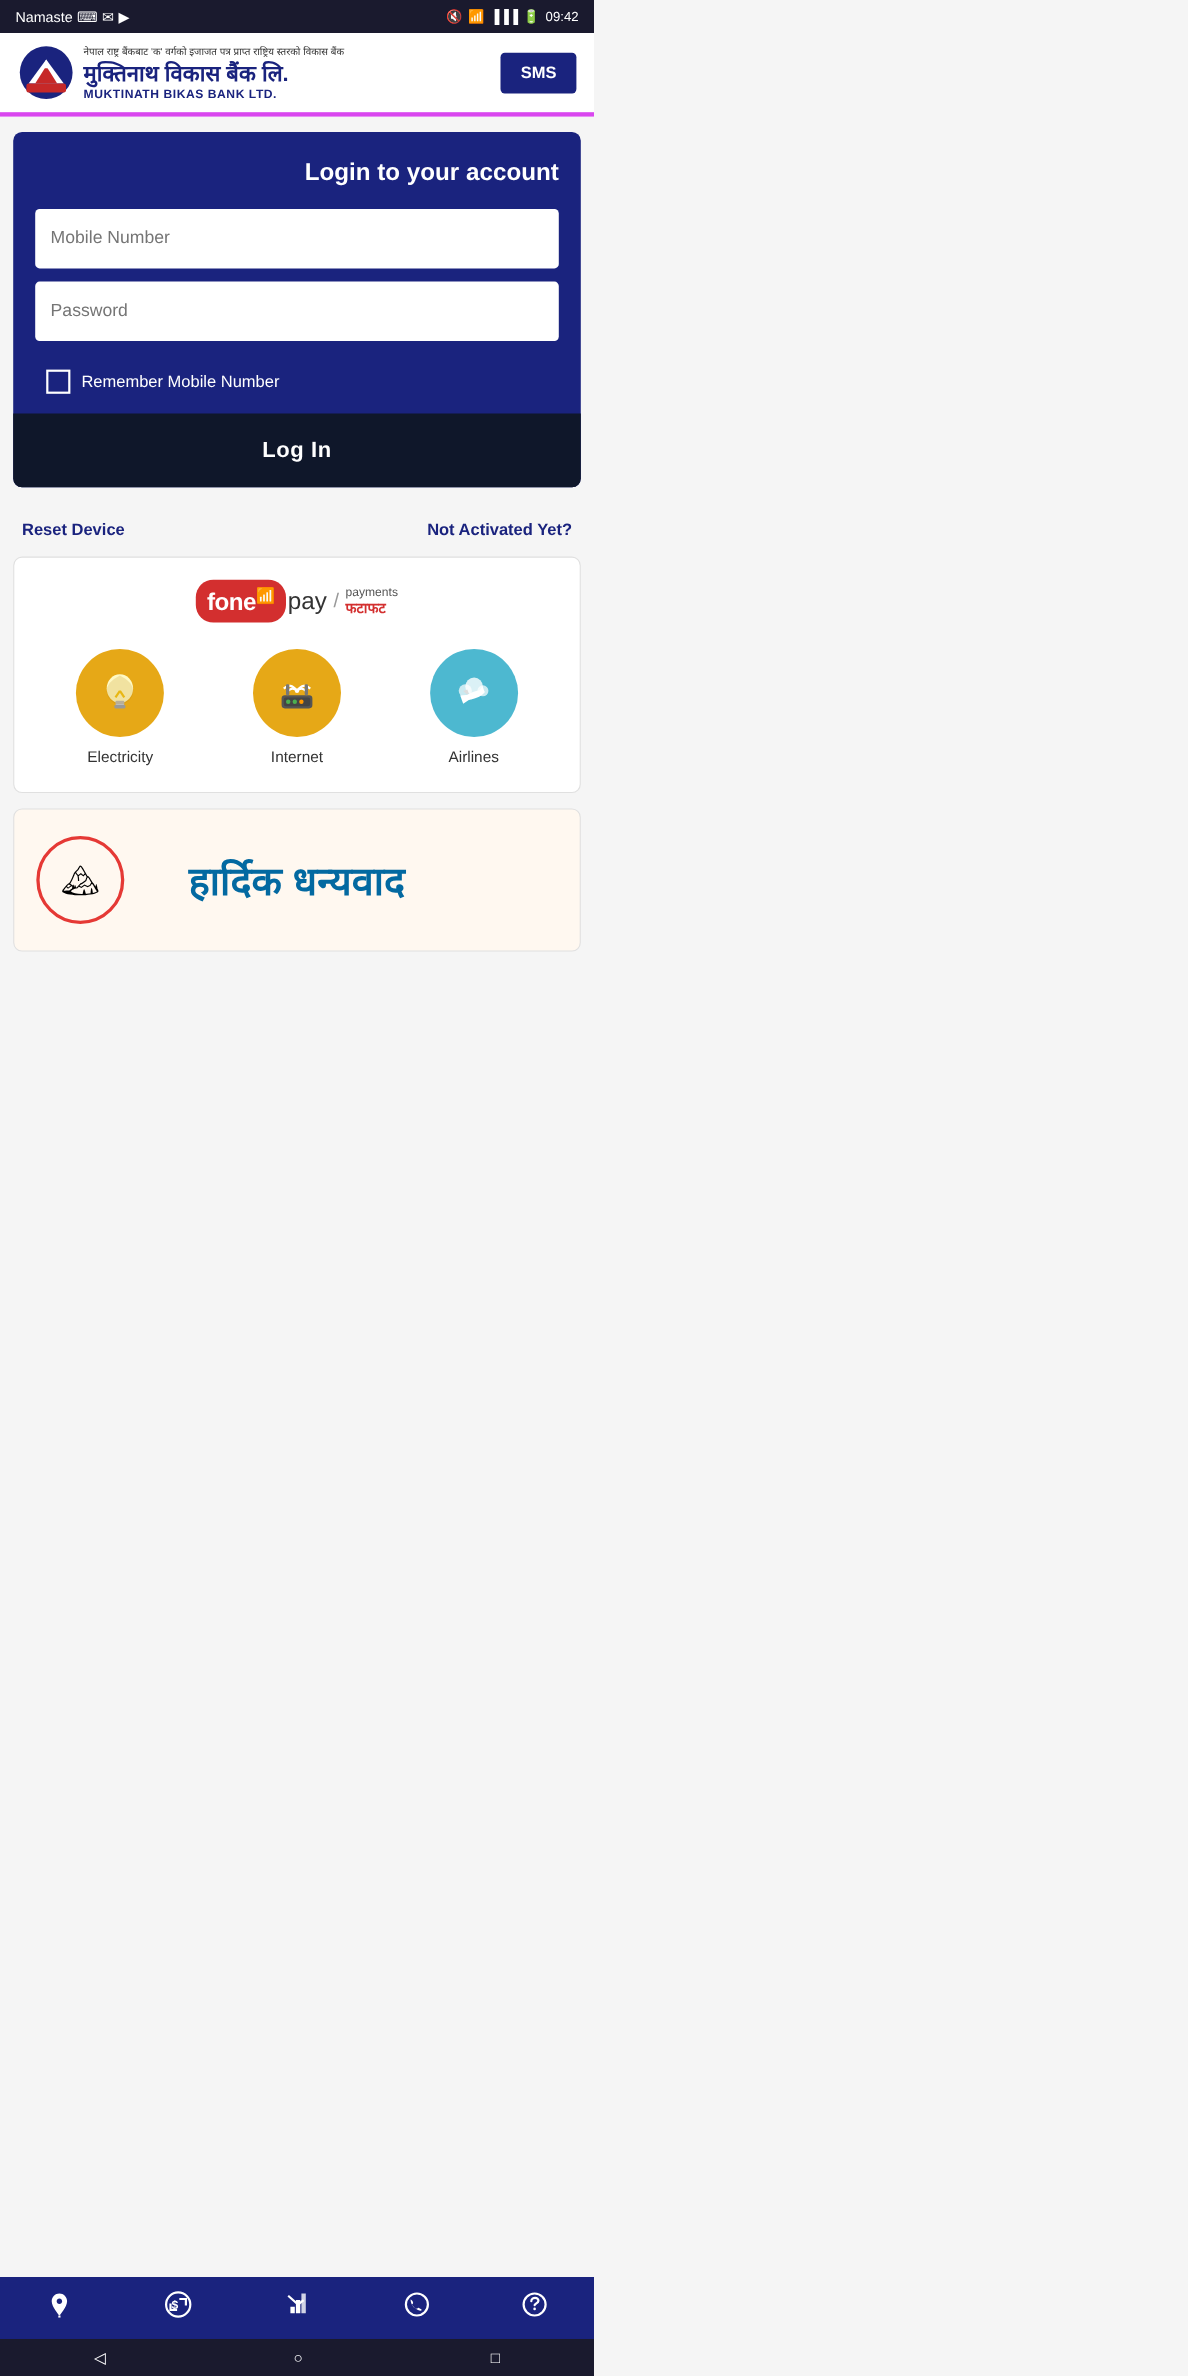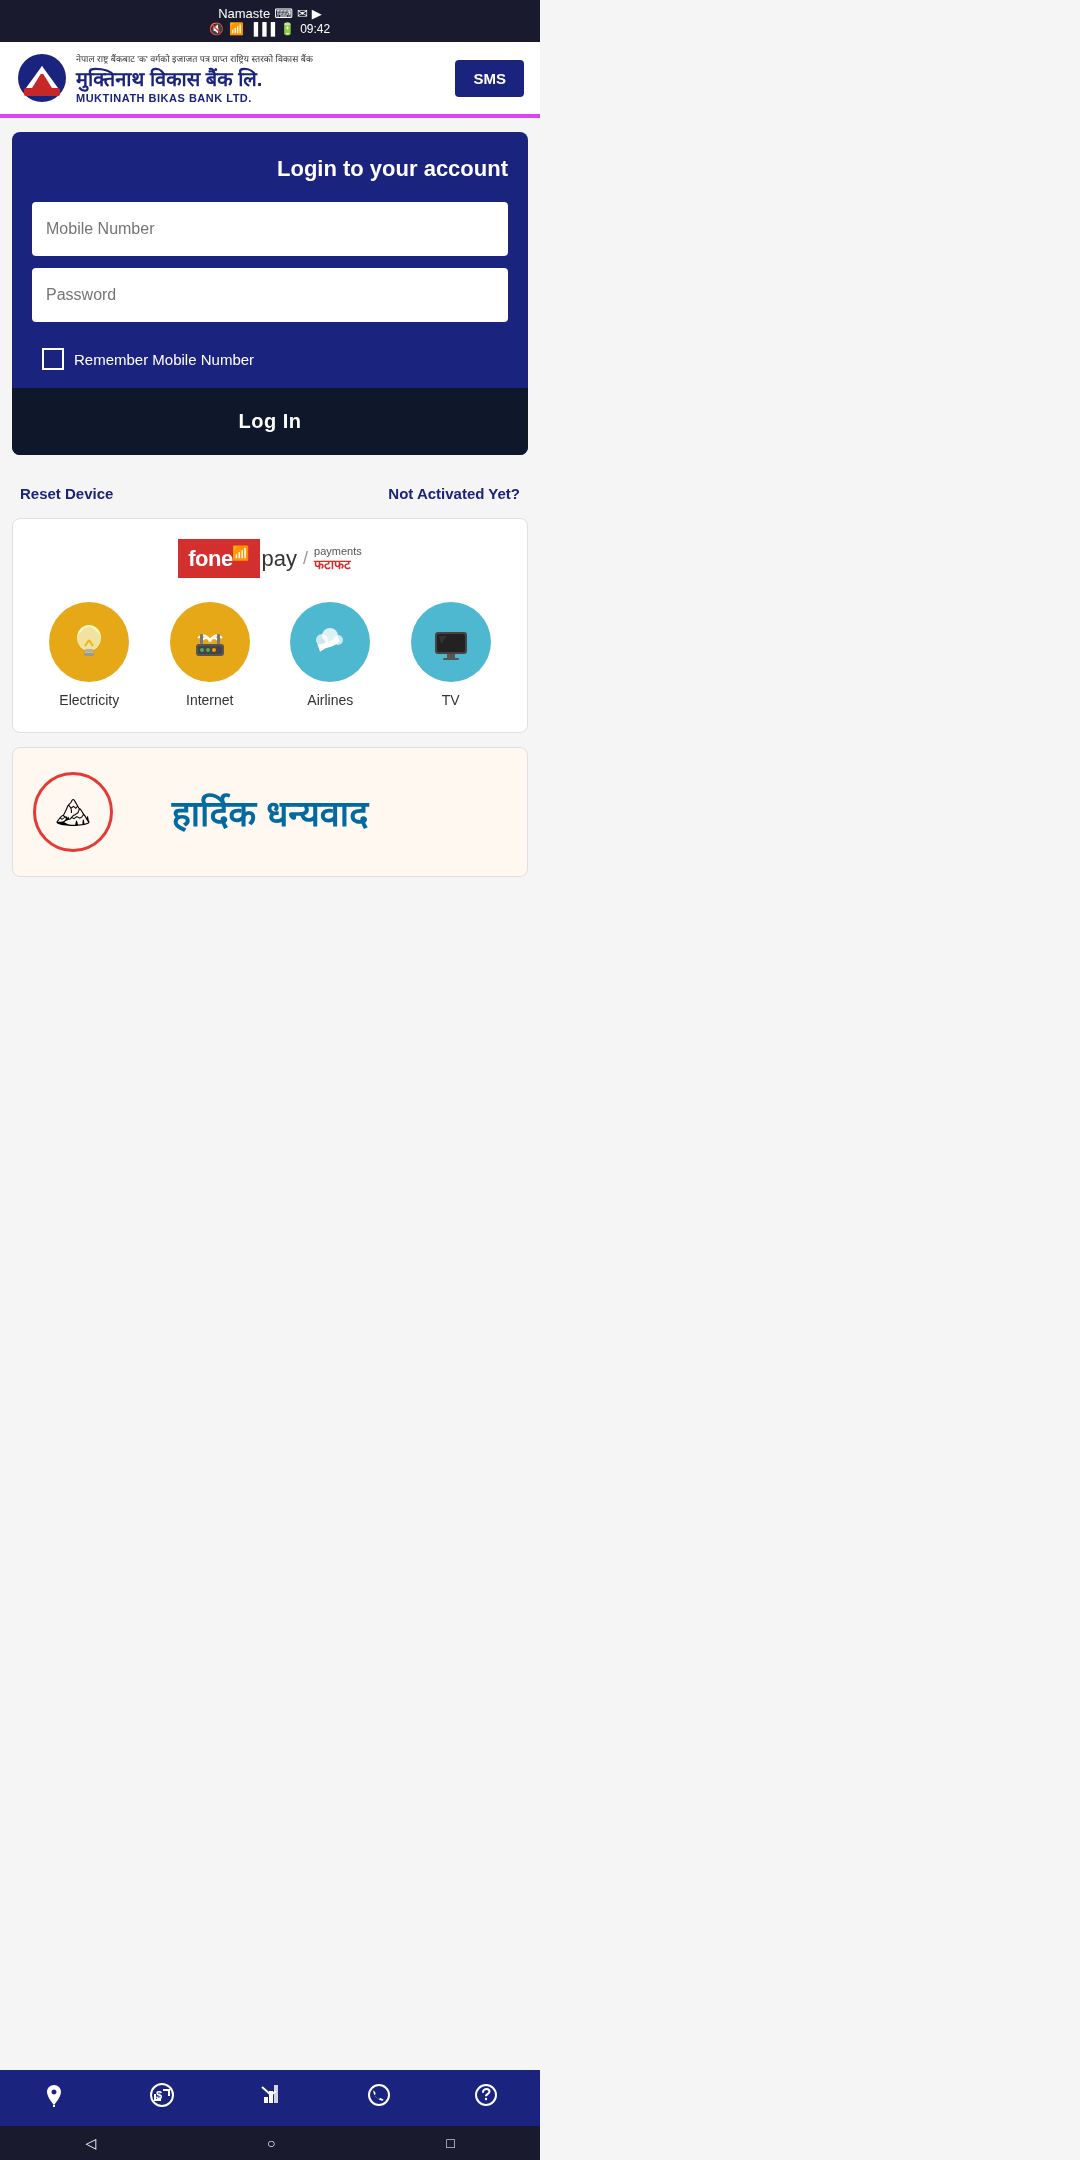--- a/index.html
+++ b/index.html
@@ -14,22 +14,21 @@
 
     
     .status-bar {
       background: #1a1a2e;
       color: white;
       display: flex;
       justify-content: space-between;
       align-items: center;
       padding: 6px 14px;
       font-size: 13px;
-      height: 42px;
-      flex-direction: column;
+      height: 30px;
     }
     .status-left { display: flex; align-items: center; gap: 4px; }
     .status-right { display: flex; align-items: center; gap: 5px; font-size: 12px; }
 
     
     .header {
       background: white;
       display: flex;
       align-items: center;
       justify-content: space-between;
@@ -161,21 +160,21 @@
     }
     .fonepay-logo {
       display: flex;
       align-items: center;
       justify-content: center;
       margin-bottom: 24px;
     }
     .fonepay-red-box {
       background: #d32f2f;
       padding: 6px 10px;
-      border-radius: 0;
+      border-radius: 16px;
       color: white;
       font-size: 22px;
       font-weight: bold;
       letter-spacing: -0.5px;
     }
     .fonepay-pay {
       font-size: 22px;
       color: #333;
       font-weight: normal;
       margin-left: 2px;
@@ -441,35 +440,20 @@
               <ellipse cx="0" cy="0" rx="10" ry="3" fill="white"></ellipse>
               <polygon points="-4,-2 -4,2 -12,4 -12,-4" fill="white"></polygon>
               <polygon points="4,-1 10,-5 10,1" fill="white"></polygon>
               <polygon points="-6,-3 -4,-3 -4,-7 -8,-7" fill="#ddd"></polygon>
             </g>
           </svg>
         </div>
         <span class="service-label">Airlines</span>
       </div>
 
-      <div class="service-item">
-        <div class="service-icon-circle" style="background:#4db8d0;">
-          <svg width="48" height="48" viewBox="0 0 48 48" xmlns="http://www.w3.org/2000/svg">
-
-            <rect x="8" y="14" width="32" height="22" rx="3" fill="#444"></rect>
-            <rect x="10" y="16" width="28" height="18" rx="2" fill="#222"></rect>
-
-            <rect x="20" y="36" width="8" height="4" fill="#555"></rect>
-            <rect x="16" y="40" width="16" height="2" rx="1" fill="#555"></rect>
-
-            <path d="M12 18 L20 18 L14 26 Z" fill="rgba(255,255,255,0.08)"></path>
-          </svg>
-        </div>
-        <span class="service-label">TV</span>
-      </div>
 
     </div>
   </div>
 
   <div class="banner-card">
     <div class="banner-circle">🏔</div>
     <span class="banner-text">हार्दिक धन्यवाद</span>
   </div>
 
 </div>

